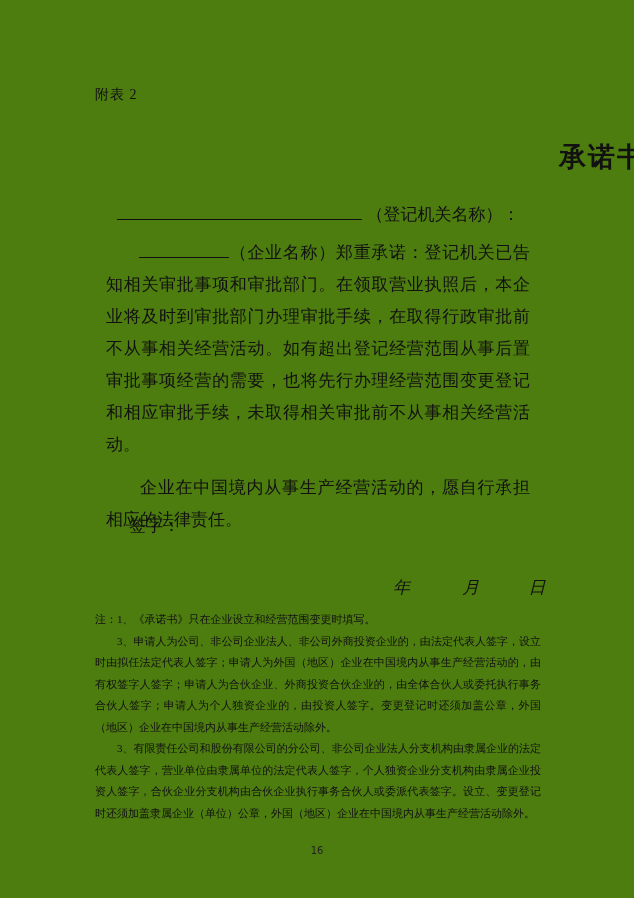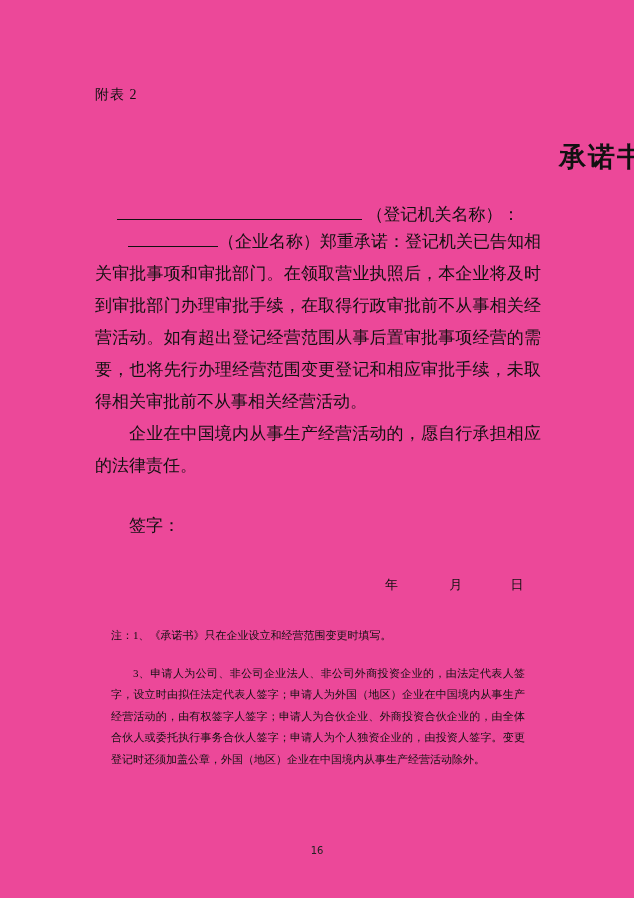--- a/index.html
+++ b/index.html
@@ -4,21 +4,21 @@
 <style>
   html, body {
     margin: 0;
     padding: 0;
     background: #ffffff;
   }
   .page {
     position: relative;
     width: 634px;
     height: 898px;
-    background: #ec4899;
+    background: #4d7c0f;
     color: #111111;
     font-family: "Liberation Serif", "DejaVu Serif", serif;
     overflow: hidden;
   }
   .appendix {
     position: absolute;
     left: 95px;
     top: 86px;
     font-size: 14px;
     letter-spacing: 1px;
@@ -54,49 +54,50 @@
   .blank-short { width: 90px; margin-left: 33px; }
   .body-text {
     position: absolute;
     left: 95px;
     top: 226px;
     width: 446px;
     font-size: 17px;
     line-height: 32px;
     text-align: justify;
   }
-  .body-text p { margin: 0; }
+  .body-text p { margin: 11px; }
   .para-indent { text-indent: 34px; }
   .signature {
     position: absolute;
     left: 129px;
     top: 514px;
     font-size: 17px;
   }
   .date-line {
     position: absolute;
-    left: 95px;
+    left: 103px;
     top: 576px;
     width: 446px;
-    font-size: 13px;
+    font-size: 17px;
     white-space: nowrap;
+    font-style: italic;
   }
   .date-line .date-year { margin-left: 290px; }
   .date-line .date-month { margin-left: 48px; }
   .date-line .date-day { margin-left: 45px; }
   .notes {
     position: absolute;
     left: 95px;
     top: 609px;
     width: 446px;
     font-size: 11px;
     line-height: 21.5px;
     text-align: justify;
   }
-  .notes p { margin: 16px; }
+  .notes p { margin: 0; }
   .note-indent { text-indent: 22px; }
   .page-number {
     position: absolute;
     left: 0;
     top: 845px;
     width: 100%;
     text-align: center;
     font-size: 10px;
     font-family: "DejaVu Sans", "Liberation Sans", sans-serif;
     color: #222222;
@@ -124,17 +125,18 @@
 
   <div class="date-line">
     <span class="date-year">年</span>
     <span class="date-month">月</span>
     <span class="date-day">日</span>
   </div>
 
   <div class="notes">
     <p>注：1、《承诺书》只在企业设立和经营范围变更时填写。</p>
     <p class="note-indent">3、申请人为公司、非公司企业法人、非公司外商投资企业的，由法定代表人签字，设立时由拟任法定代表人签字；申请人为外国（地区）企业在中国境内从事生产经营活动的，由有权签字人签字；申请人为合伙企业、外商投资合伙企业的，由全体合伙人或委托执行事务合伙人签字；申请人为个人独资企业的，由投资人签字。变更登记时还须加盖公章，外国（地区）企业在中国境内从事生产经营活动除外。</p>
+    <p class="note-indent">3、有限责任公司和股份有限公司的分公司、非公司企业法人分支机构由隶属企业的法定代表人签字，营业单位由隶属单位的法定代表人签字，个人独资企业分支机构由隶属企业投资人签字，合伙企业分支机构由合伙企业执行事务合伙人或委派代表签字。设立、变更登记时还须加盖隶属企业（单位）公章，外国（地区）企业在中国境内从事生产经营活动除外。</p>
   </div>
 
   <div class="page-number">16</div>
 
 </div>
 
 </body></html>

